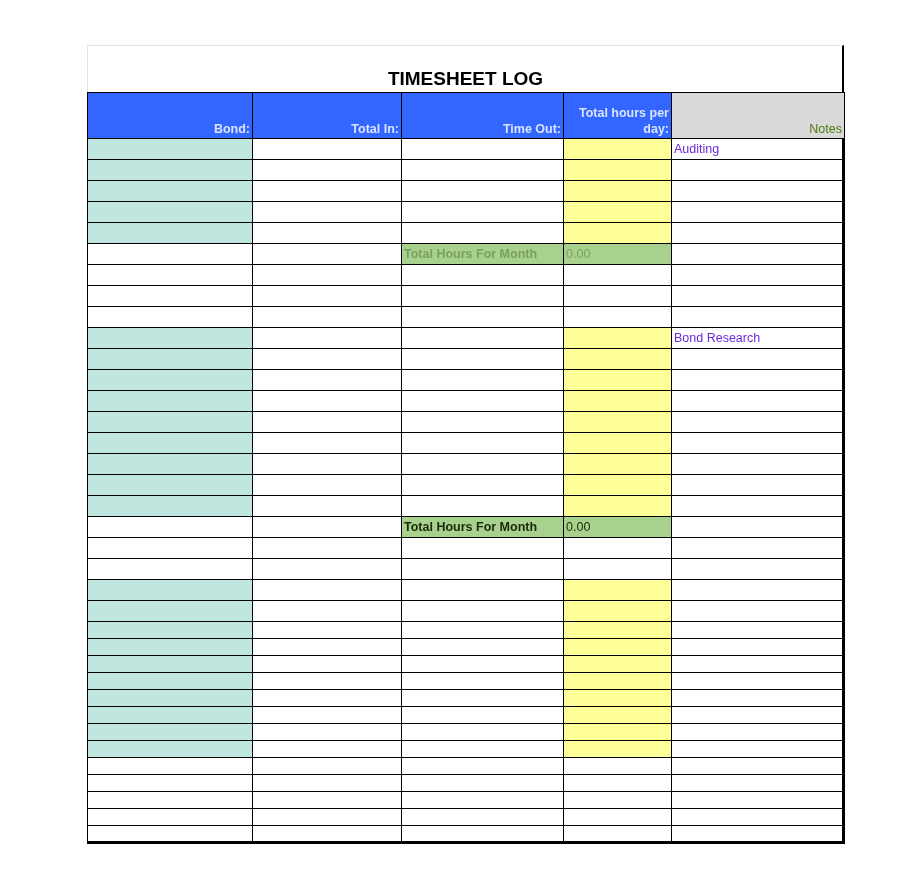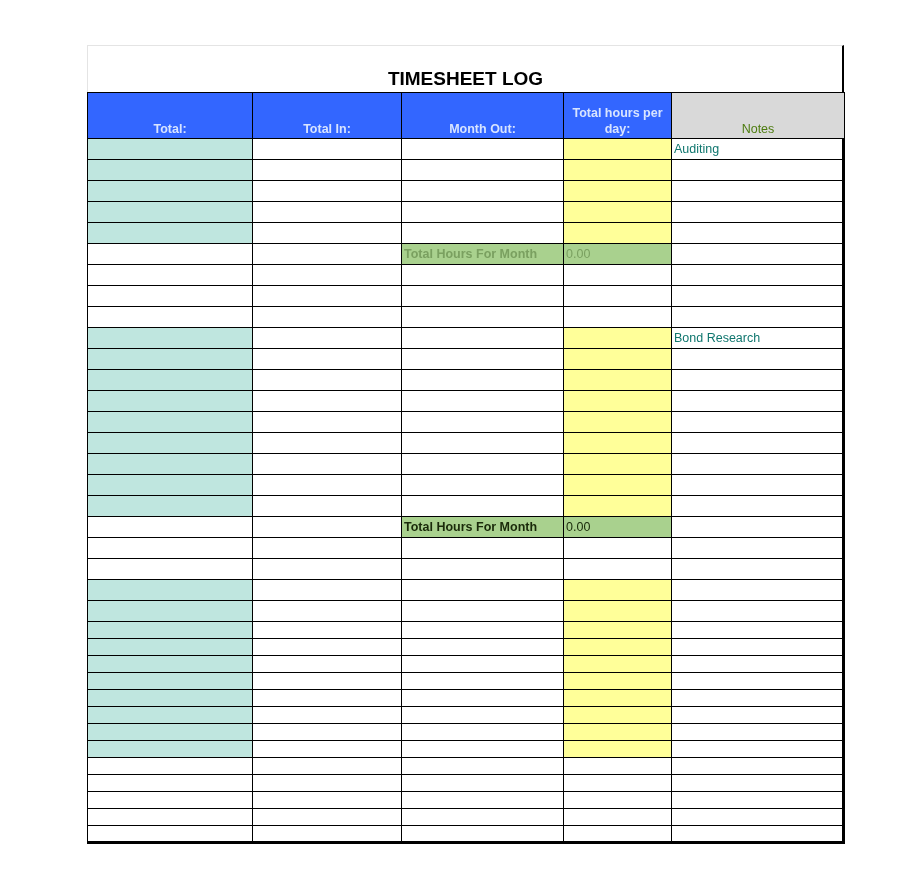--- a/index.html
+++ b/index.html
@@ -15,56 +15,56 @@
       padding-top: 23px; box-sizing: border-box; color: #000;
     }
     table {
       position: absolute; left: 87px; top: 92px; border-collapse: collapse; table-layout: fixed;
     }
     td, th {
       border: 1px solid #000; padding: 0 2px; box-sizing: border-box;
       font-size: 12.5px; overflow: hidden; white-space: nowrap;
     }
     th {
-      height: 46px; vertical-align: bottom; text-align: center; font-weight: bold;
+      height: 46px; vertical-align: bottom; text-align: right; font-weight: bold;
       background: #3366ff; color: #d8e4ff; padding-bottom: 1px; line-height: 16px;
       white-space: normal;
     }
     th.notes { background: #d9d9d9; color: #4d7c0f; font-weight: normal; }
     tr.r21 td { height: 21px; }
     tr.r17 td { height: 17px; }
     td.teal { background: #bfe6df; }
     td.yellow { background: #ffff99; }
     td.green { background: #a9d18e; font-weight: bold; }
     td.green.faded { color: #7aa060; }
     td.green.dark { color: #1a2a0a; }
     td.num { text-align: left; font-weight: normal; }
-    td.note { color: #0f766e; }
+    td.note { color: #6d28d9; }
     tr:last-child td { border-bottom: 3px solid #000; }
   </style>
 </head>
 <body>
 
 <div class="sheet">
   <div class="title">TIMESHEET LOG</div>
 </div>
 
 <table>
   <colgroup>
     <col style="width:165px">
       <col style="width:149px">
       <col style="width:162px">
       <col style="width:108px">
       <col style="width:173px">
   </colgroup>
   <thead>
     <tr>
-      <th>Total:</th>
+      <th>Bond:</th>
       <th>Total In:</th>
-      <th>Month Out:</th>
+      <th>Time Out:</th>
       <th>Total hours per day:</th>
       <th class="notes">Notes</th>
     </tr>
   </thead>
   <tbody>
 
     <tr class="r21">
       <td class="teal"></td>
         <td></td>
         <td></td>

